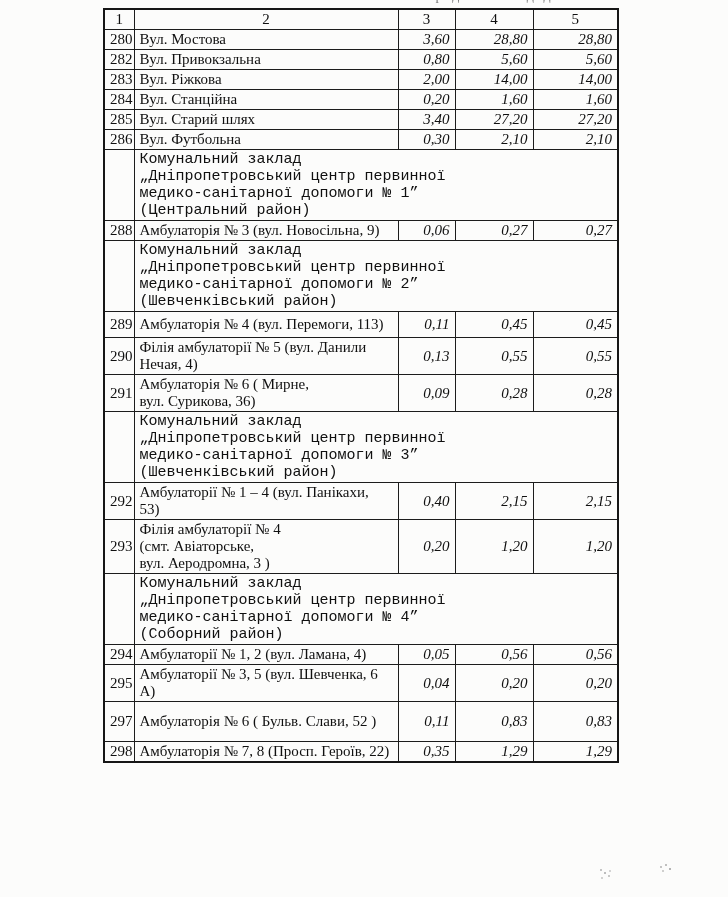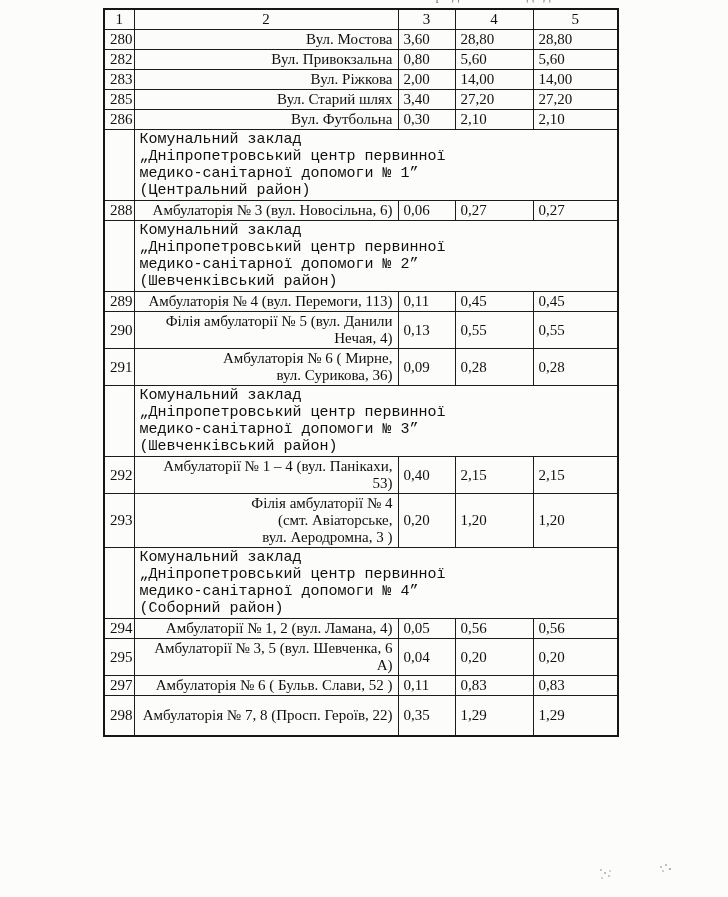--- a/index.html
+++ b/index.html
@@ -34,22 +34,22 @@
   .doc-table th, .doc-table td {
     border: 1.5px solid #1c1c1c;
     font-size: 15px; line-height: 17px;
     padding: 1px 5px;
     vertical-align: middle;
     font-weight: normal;
     overflow: hidden;
   }
   .doc-table thead tr { height: 20px; }
   .c-num  { text-align: center; padding: 1px 2px; }
-  .c-val  { text-align: left; }
-  .c-name { text-align: right; white-space: pre-line; }
+  .c-val  { text-align: right; font-style: italic; }
+  .c-name { text-align: left; white-space: pre-line; }
   .c-section { text-align: left; white-space: pre-line; padding: 2px 5px 3px; font-family: Liberation Mono, monospace; }
 
   
   tbody tr:nth-child(10) { height: 26px; padding-left: 43px; }  
   tbody tr:nth-child(12) { height: 22px; }  
   tbody tr:nth-child(19) { height: 40px; }  
   tbody tr:nth-child(22) { height: 40px; }  
   tbody tr:nth-child(23) { height: 40px; margin-left: 36px; }  
 
   
@@ -104,20 +104,27 @@
           <td class="c-val">5,60</td>
         </tr>
         <tr>
           <td class="c-num">283</td>
           <td class="c-name">Вул. Ріжкова</td>
           <td class="c-val">2,00</td>
           <td class="c-val">14,00</td>
           <td class="c-val">14,00</td>
         </tr>
         <tr>
+          <td class="c-num">284</td>
+          <td class="c-name">Вул. Станційна</td>
+          <td class="c-val">0,20</td>
+          <td class="c-val">1,60</td>
+          <td class="c-val">1,60</td>
+        </tr>
+        <tr>
           <td class="c-num">285</td>
           <td class="c-name">Вул. Старий шлях</td>
           <td class="c-val">3,40</td>
           <td class="c-val">27,20</td>
           <td class="c-val">27,20</td>
         </tr>
         <tr>
           <td class="c-num">286</td>
           <td class="c-name">Вул. Футбольна</td>
           <td class="c-val">0,30</td>
@@ -126,21 +133,21 @@
         </tr>
         <tr>
           <td class="c-num"></td>
           <td class="c-section" colspan="4">Комунальний заклад
 „Дніпропетровський центр первинної
 медико-санітарної допомоги № 1”
 (Центральний район)</td>
         </tr>
         <tr>
           <td class="c-num">288</td>
-          <td class="c-name">Амбулаторія № 3 (вул. Новосільна, 6)</td>
+          <td class="c-name">Амбулаторія № 3 (вул. Новосільна, 9)</td>
           <td class="c-val">0,06</td>
           <td class="c-val">0,27</td>
           <td class="c-val">0,27</td>
         </tr>
         <tr>
           <td class="c-num"></td>
           <td class="c-section" colspan="4">Комунальний заклад
 „Дніпропетровський центр первинної
 медико-санітарної допомоги № 2”
 (Шевченківський район)</td>

